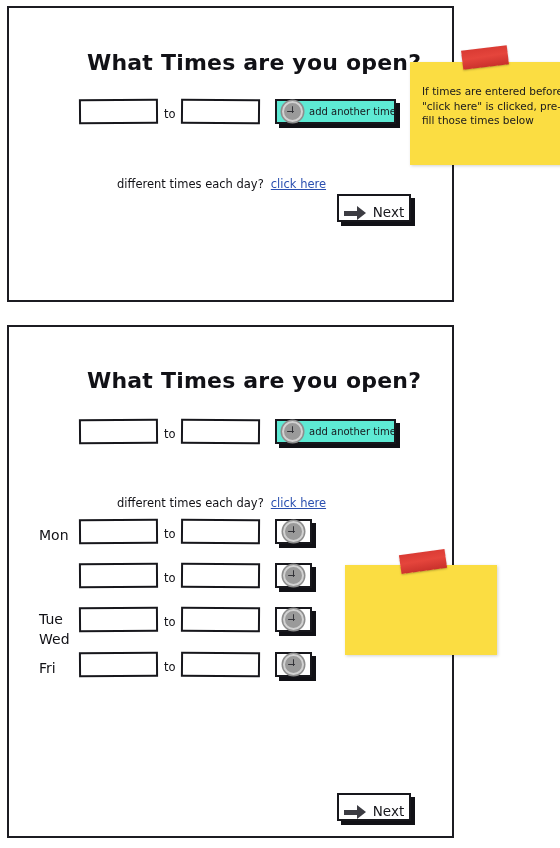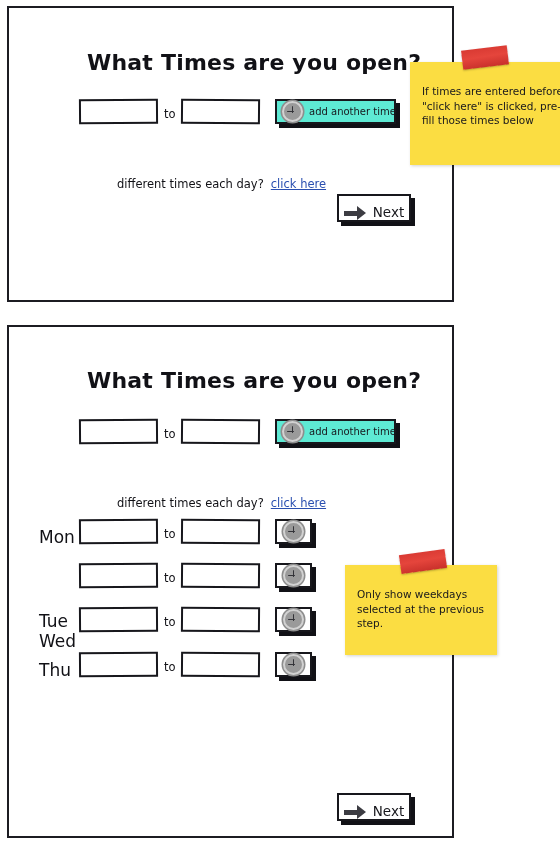--- a/index.html
+++ b/index.html
@@ -48,21 +48,21 @@
 
   .to-label {
     position: absolute;
     font-size: 11.5px;
     color: #111116;
     font-family: "DejaVu Sans", sans-serif;
   }
 
   .day-label {
     position: absolute;
-    font-size: 17px;
+    font-size: 14px;
     color: #111116;
     font-family: "DejaVu Sans", sans-serif;
     white-space: nowrap;
   }
 
   
   .add-time-btn {
     position: absolute;
     box-sizing: border-box;
     background: #5eead4;
@@ -281,31 +281,30 @@
     <div class="day-label" style="left:30px; top:304px;">Wed</div>
     <div class="sketch-input" style="left:70px; top:280px; width:79px; height:25px;"></div>
     <div class="to-label" style="left:155px; top:288px;">to</div>
     <div class="sketch-input second" style="left:172px; top:280px; width:79px; height:25px;"></div>
     <div class="plus-btn" style="left:266px; top:280px; width:37px; height:25px;">
       <span class="plus-circle"></span>
     </div>
   </div>
 
   <div>
-    <div class="day-label" style="left:30px; top:333px;">Thu</div>
+    <div class="day-label" style="left:30px; top:333px;">Fri</div>
     <div class="sketch-input" style="left:70px; top:325px; width:79px; height:25px;"></div>
     <div class="to-label" style="left:155px; top:333px;">to</div>
     <div class="sketch-input second" style="left:172px; top:325px; width:79px; height:25px;"></div>
     <div class="plus-btn" style="left:266px; top:325px; width:37px; height:25px;">
       <span class="plus-circle"></span>
     </div>
   </div>
 
   <div class="next-btn" style="left:328px; top:466px; width:74px; height:28px;">
     <span class="arrow"></span>
     <span class="label">Next</span>
   </div>
 </div>
 
 <div class="sticky" id="sticky-2">
   <div class="tape"></div>
-  <div class="note-text">Only show weekdays selected at the previous step.</div>
 </div>
 
 </body></html>

